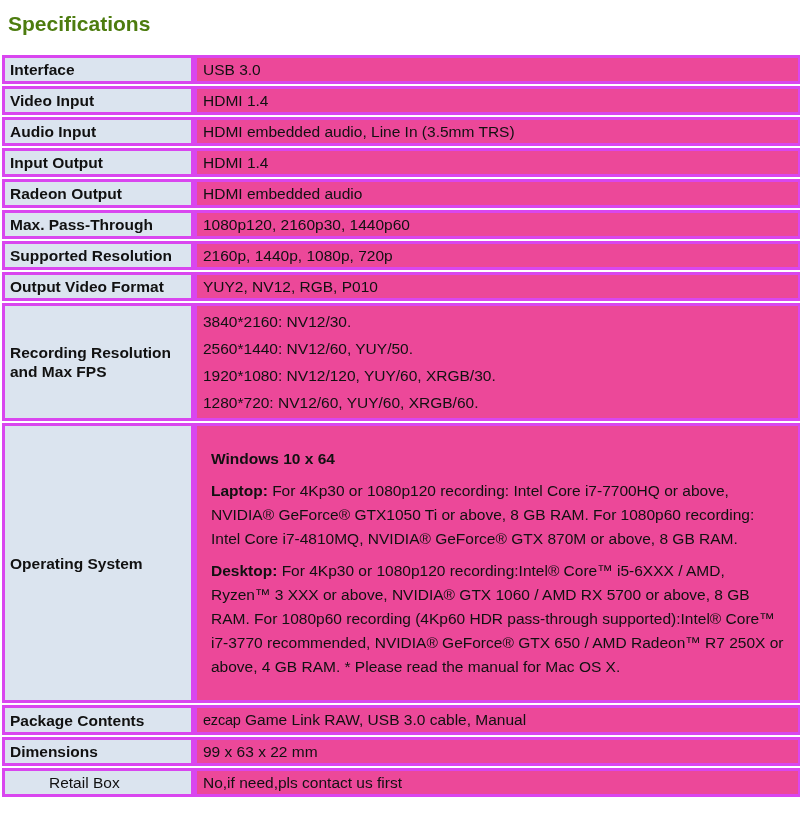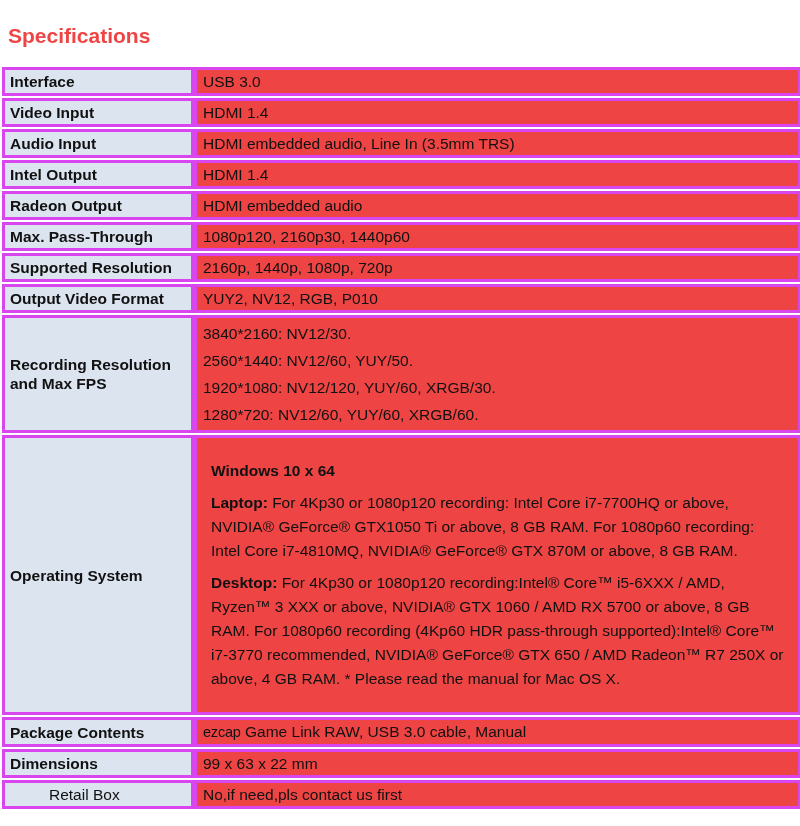--- a/index.html
+++ b/index.html
@@ -10,25 +10,25 @@
   body {
     width: 800px;
     height: 826px;
     font-family: "Liberation Sans", "DejaVu Sans", sans-serif;
     color: #111111;
     position: relative;
     overflow: hidden;
   }
   .page-title {
     margin: 0;
-    padding: 24px 0 0 8px;
+    padding: 12px 0 0 8px;
     font-size: 21px;
     line-height: 24px;
     font-weight: bold;
-    color: #ef4444;
+    color: #4d7c0f;
     letter-spacing: 0px;
   }
   table.spec-table {
     margin: 17px 0 0 2px;
     width: 795px;
     border-collapse: separate;
     border-spacing: 0 2px;
     table-layout: fixed;
   }
   td {
@@ -44,21 +44,21 @@
     background: #dbe4ef;
     font-weight: bold;
   }
   td.label.plain {
     font-weight: normal;
     padding-left: 44px;
   }
   td.value {
     width: 589px;
     padding: 2px 6px;
-    background: #ef4444;
+    background: #ec4899;
   }
   td.value .rec-line {
     line-height: 27px;
     white-space: nowrap;
   }
   td.os-value {
     padding: 13px 6px;
     line-height: 24px;
     vertical-align: top;
   }
@@ -86,21 +86,21 @@
     </tr>
     <tr>
       <td class="label">Video Input</td>
       <td class="value">HDMI 1.4</td>
     </tr>
     <tr>
       <td class="label">Audio Input</td>
       <td class="value">HDMI embedded audio, Line In (3.5mm TRS)</td>
     </tr>
     <tr>
-      <td class="label">Intel Output</td>
+      <td class="label">Input Output</td>
       <td class="value">HDMI 1.4</td>
     </tr>
     <tr>
       <td class="label">Radeon Output</td>
       <td class="value">HDMI embedded audio</td>
     </tr>
     <tr>
       <td class="label">Max. Pass-Through</td>
       <td class="value">1080p120, 2160p30, 1440p60</td>
     </tr>

